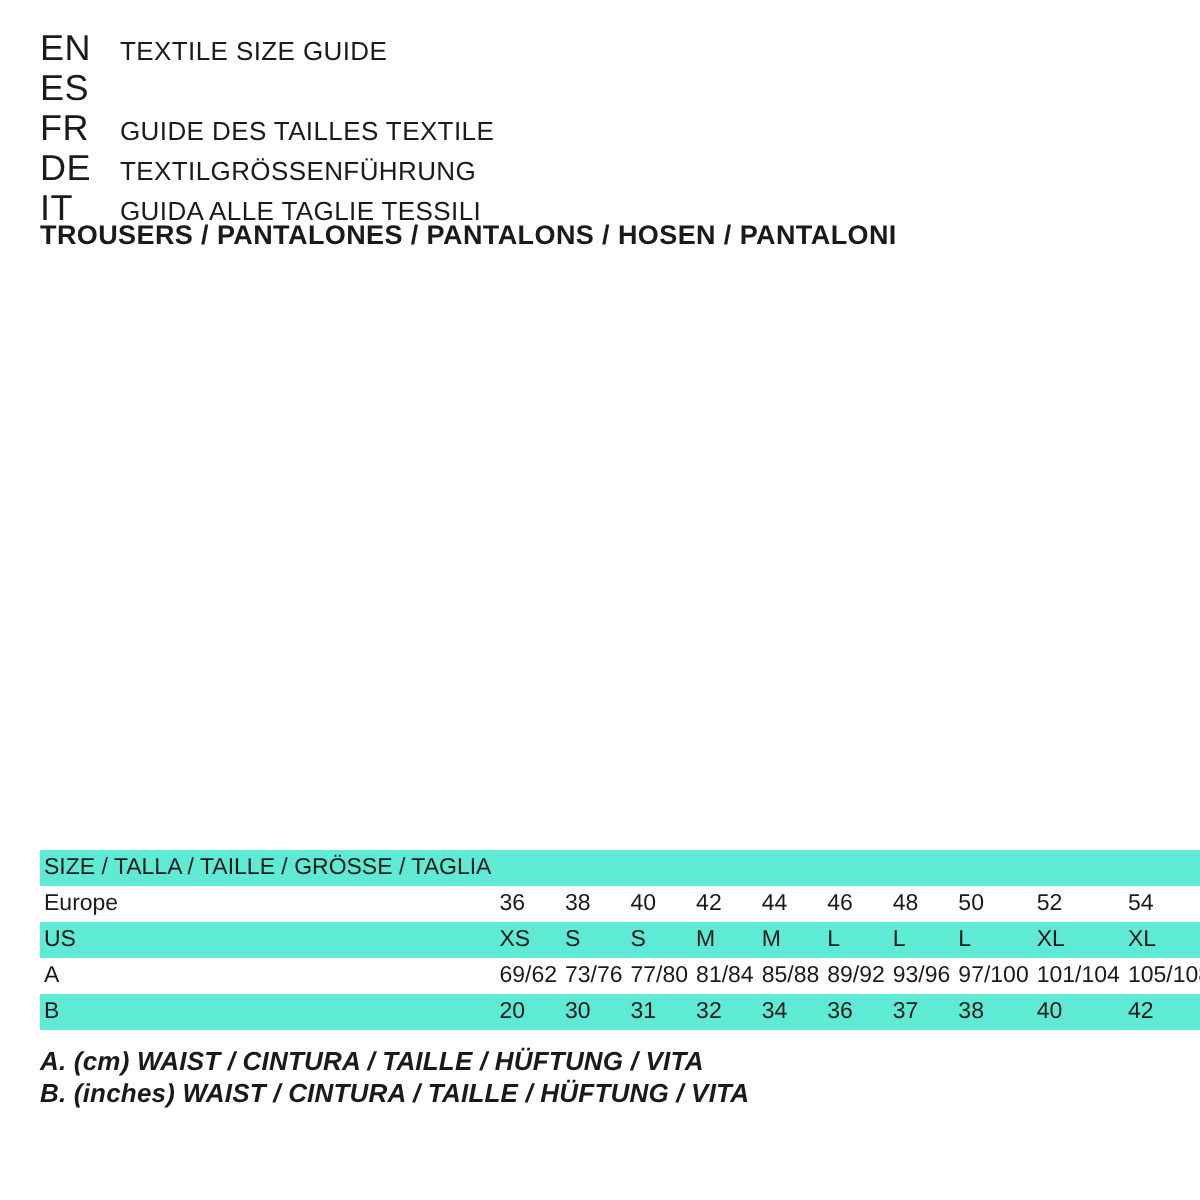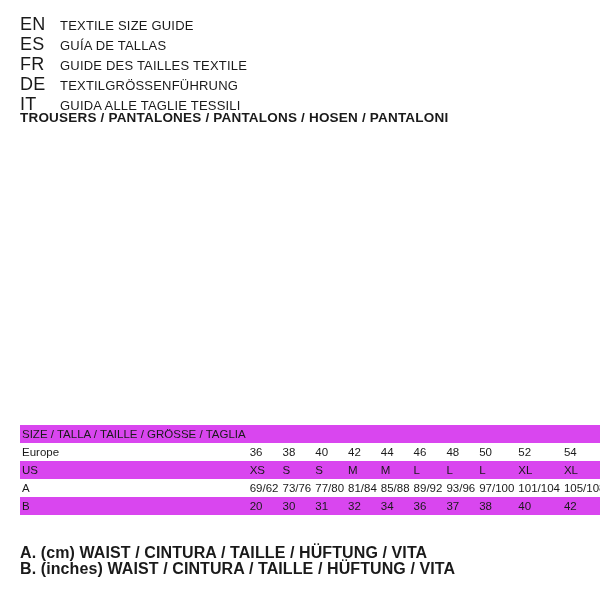--- a/index.html
+++ b/index.html
@@ -92,51 +92,51 @@
     border-collapse: collapse;
     width: 560px;
     font-size: 11.5px;
   }
   table.size-table td {
     padding: 3px 2px;
     text-align: left;
     white-space: nowrap;
   }
   table.size-table tr.shaded td {
-    background: #d946ef;
+    background: #5eead4;
     margin-left: 24px;
   }
   table.size-table td.label-col {
     width: 88px;
     padding-left: 2px;
   }
   table.size-table td.val {
     width: 42px;
   }
   .footnotes {
-    margin-top: 30px;
-    font-size: 16px;
+    margin-top: 8px;
+    font-size: 13px;
     line-height: 16px;
     font-weight: bold;
     letter-spacing: 0.1px;
+    font-style: italic;
   }
 </style>
 </head>
 <body>
 
 <div class="page">
 
   <div class="lang-block">
     <div class="lang-row">
       <span class="lang-code">EN</span>
       <span class="lang-text">TEXTILE SIZE GUIDE</span>
     </div>
     <div class="lang-row">
       <span class="lang-code">ES</span>
-      <span class="lang-text">GUÍA DE TALLAS</span>
     </div>
     <div class="lang-row">
       <span class="lang-code">FR</span>
       <span class="lang-text">GUIDE DES TAILLES TEXTILE</span>
     </div>
     <div class="lang-row">
       <span class="lang-code">DE</span>
       <span class="lang-text">TEXTILGRÖSSENFÜHRUNG</span>
     </div>
     <div class="lang-row">

